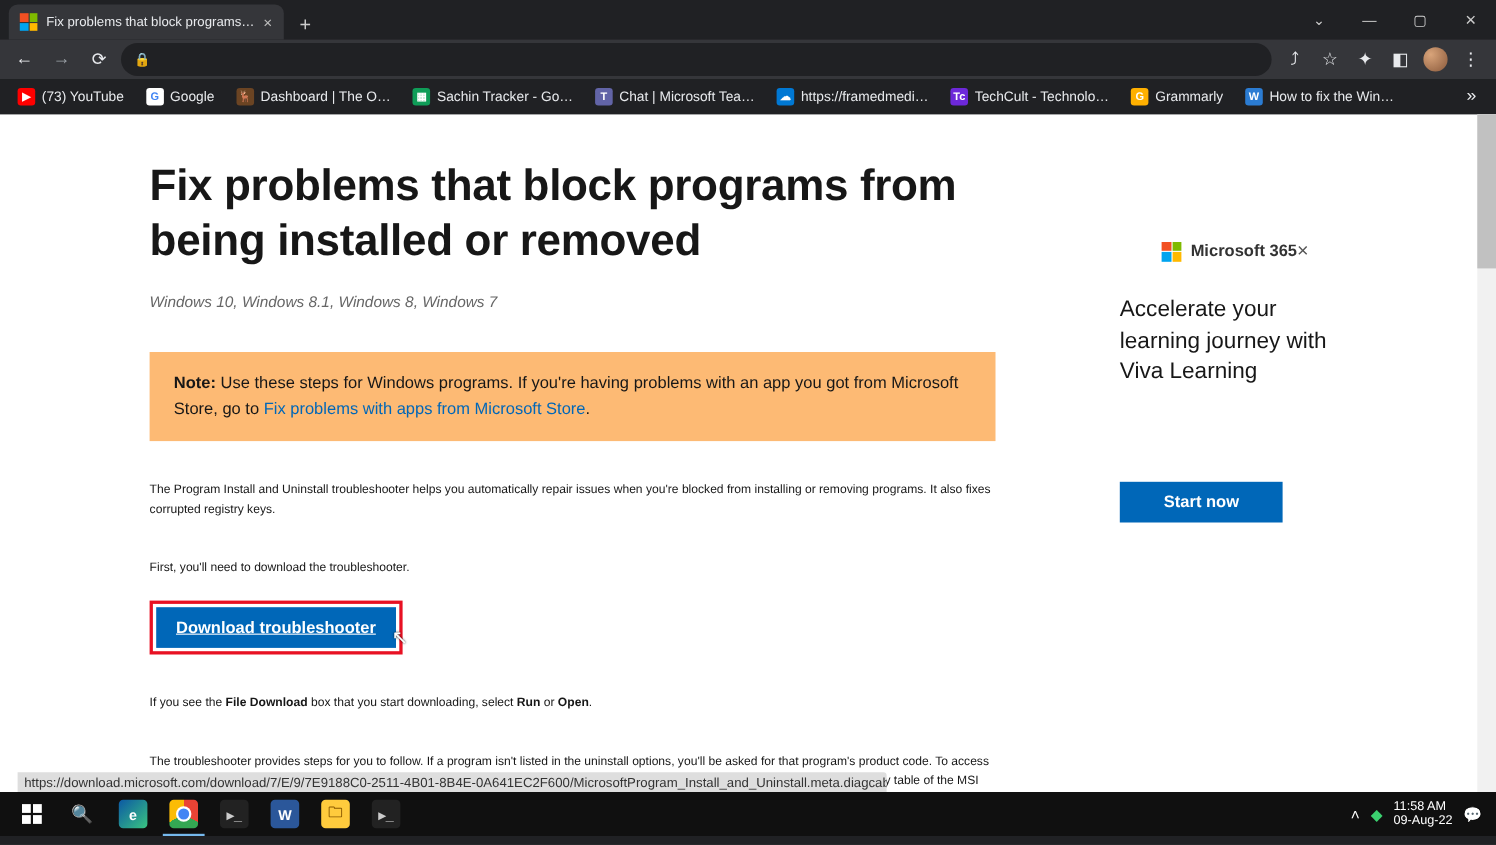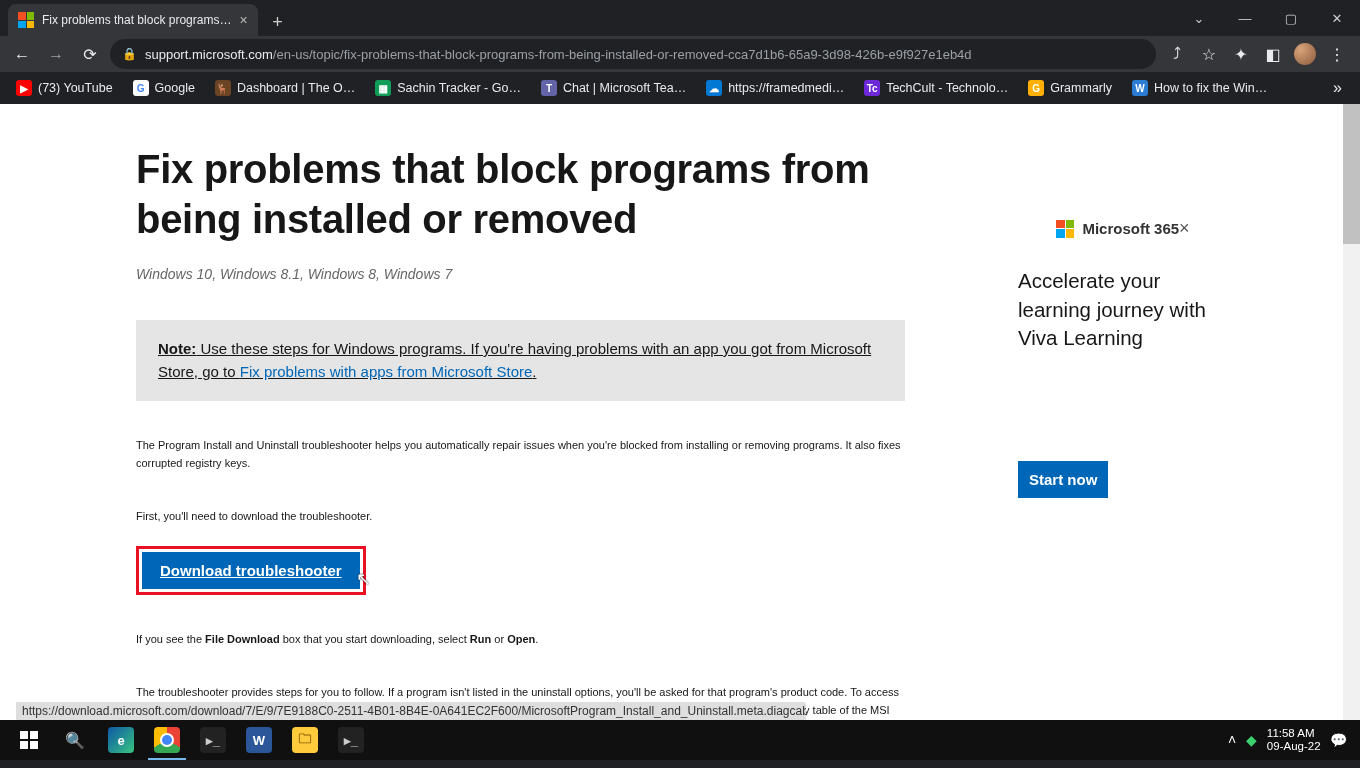--- a/index.html
+++ b/index.html
@@ -32,34 +32,34 @@
 .bm { display: flex; align-items: center; gap: 6px; padding: 4px 8px; border-radius: 4px; font-size: 12.5px; color: #e8eaed; white-space: nowrap; cursor: pointer; }
 .bm .bico { width: 16px; height: 16px; border-radius: 3px; display:flex; align-items:center; justify-content:center; font-size:10px; font-weight:bold;}
 .bm-overflow { margin-left:auto; color:#e8eaed; padding:4px 10px; cursor:pointer;}
 
 
 .viewport { position: relative; background: #fff; height: 616px; }
 .page-scroll { position:absolute; inset:0; overflow:hidden; }
 .content { padding: 40px 0 0 136px; width: 905px; color: #171717; }
 h1 { font-size: 40px; font-weight: 600; line-height: 1.25; letter-spacing: -0.3px; }
 .applies-to { font-size: 14px; color: #666; font-style: italic; margin-top: 22px; }
-.note-box { background: #e5e5e5; padding: 18px 22px; margin-top: 38px; font-size: 15px; line-height: 1.5; max-width:770px;text-decoration:underline;}
+.note-box { background: #fdba74; padding: 18px 22px; margin-top: 38px; font-size: 15px; line-height: 1.5; max-width:770px;}
 .note-box a { color: #0067b8; text-decoration: none; }
 .para { font-size: 11px; line-height: 1.6; margin-top: 36px; max-width:770px;}
 .dl-wrap { display:inline-block; border: 3px solid #e81123; padding: 3px; margin-top: 20px; }
 .dl-btn { background: #0067b8; color: #fff; padding: 10px 18px; font-size: 15px; font-weight: 600; text-decoration: underline; cursor: pointer; display:inline-block;}
 .cursor { position:absolute; left:356px; top:464px; font-size:18px; color:#fff; text-shadow:0 0 2px #000; pointer-events:none;}
 .side-card { position: absolute; right: 132px; top: 114px; width: 210px; }
 .side-head { display:flex; align-items:center; justify-content:center; }
 .ms365 { display:flex; align-items:center; gap:8px; font-size:15px; color:#333; font-weight:600;}
 .ms365 .logo { width:18px; height:18px; display:grid; grid-template-columns:1fr 1fr; grid-template-rows:1fr 1fr; gap:1px;}
 .ms365 .logo span:nth-child(1){background:#f25022}.ms365 .logo span:nth-child(2){background:#7fba00}.ms365 .logo span:nth-child(3){background:#00a4ef}.ms365 .logo span:nth-child(4){background:#ffb900}
 .side-close { font-size:18px; color:#555; cursor:pointer;}
 .side-title { font-size: 20.5px; line-height: 1.4; color: #171717; margin-top: 28px; }
-.start-now { background: #0067b8; color: #fff; border: none; padding: 10px 11px; font-size: 15px; font-weight:600; margin-top: 108px; cursor: pointer; }
+.start-now { background: #0067b8; color: #fff; border: none; padding: 10px 40px; font-size: 15px; font-weight:600; margin-top: 85px; cursor: pointer; }
 
 .vscroll { position:absolute; right:0; top:0; width:17px; height:100%; background:#f1f1f1;}
 .vscroll .thumb { position:absolute; right:0; top:0; width:17px; height:140px; background:#c1c1c1;}
 
 .status-bar { position:absolute; left:16px; bottom:0; background:#dedede; color:#333; font-size:12px; padding:2px 6px; border-top-right-radius:3px; max-width: 790px; white-space:nowrap; overflow:hidden;}
 
 
 .taskbar { height: 40px; background: #101010; display: flex; align-items: center; padding: 0 6px; color: #fff; position:relative;}
 .taskbar .tb { width: 46px; height: 40px; display:flex; align-items:center; justify-content:center; cursor:pointer; position:relative;}
 .start-logo { width:18px; height:18px; display:grid; grid-template-columns:1fr 1fr; grid-template-rows:1fr 1fr; gap:2px;}
@@ -93,21 +93,20 @@
       <div>✕</div>
     </div>
   </div>
 
   <div class="toolbar">
     <div class="nav-btn enabled">←</div>
     <div class="nav-btn">→</div>
     <div class="nav-btn enabled">⟳</div>
     <div class="omnibox">
       <span class="lock">🔒</span>
-      <span class="url"><span>support.microsoft.com</span><span class="muted">/en-us/topic/fix-problems-that-block-programs-from-being-installed-or-removed-cca7d1b6-65a9-3d98-426b-e9f927e1eb4d</span></span>
     </div>
     <div class="tool-icons">
       <div class="ico">⤴</div>
       <div class="ico">☆</div>
       <div class="ico">✦</div>
       <div class="ico">◧</div>
       <div class="ico">
           <div class="avatar"></div>
         </div>
       <div class="ico">⋮</div>

